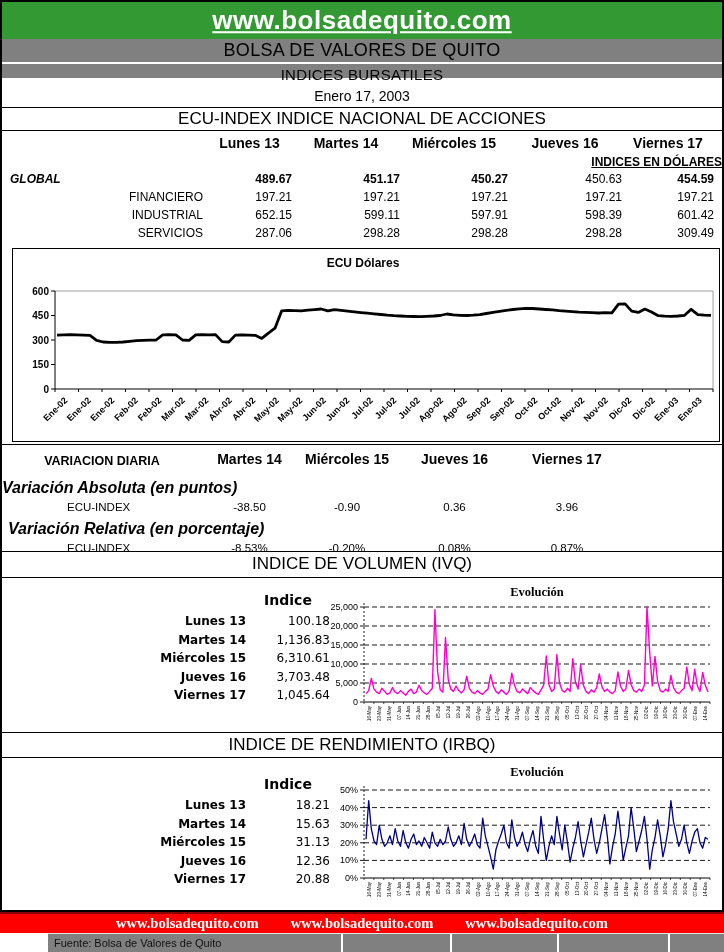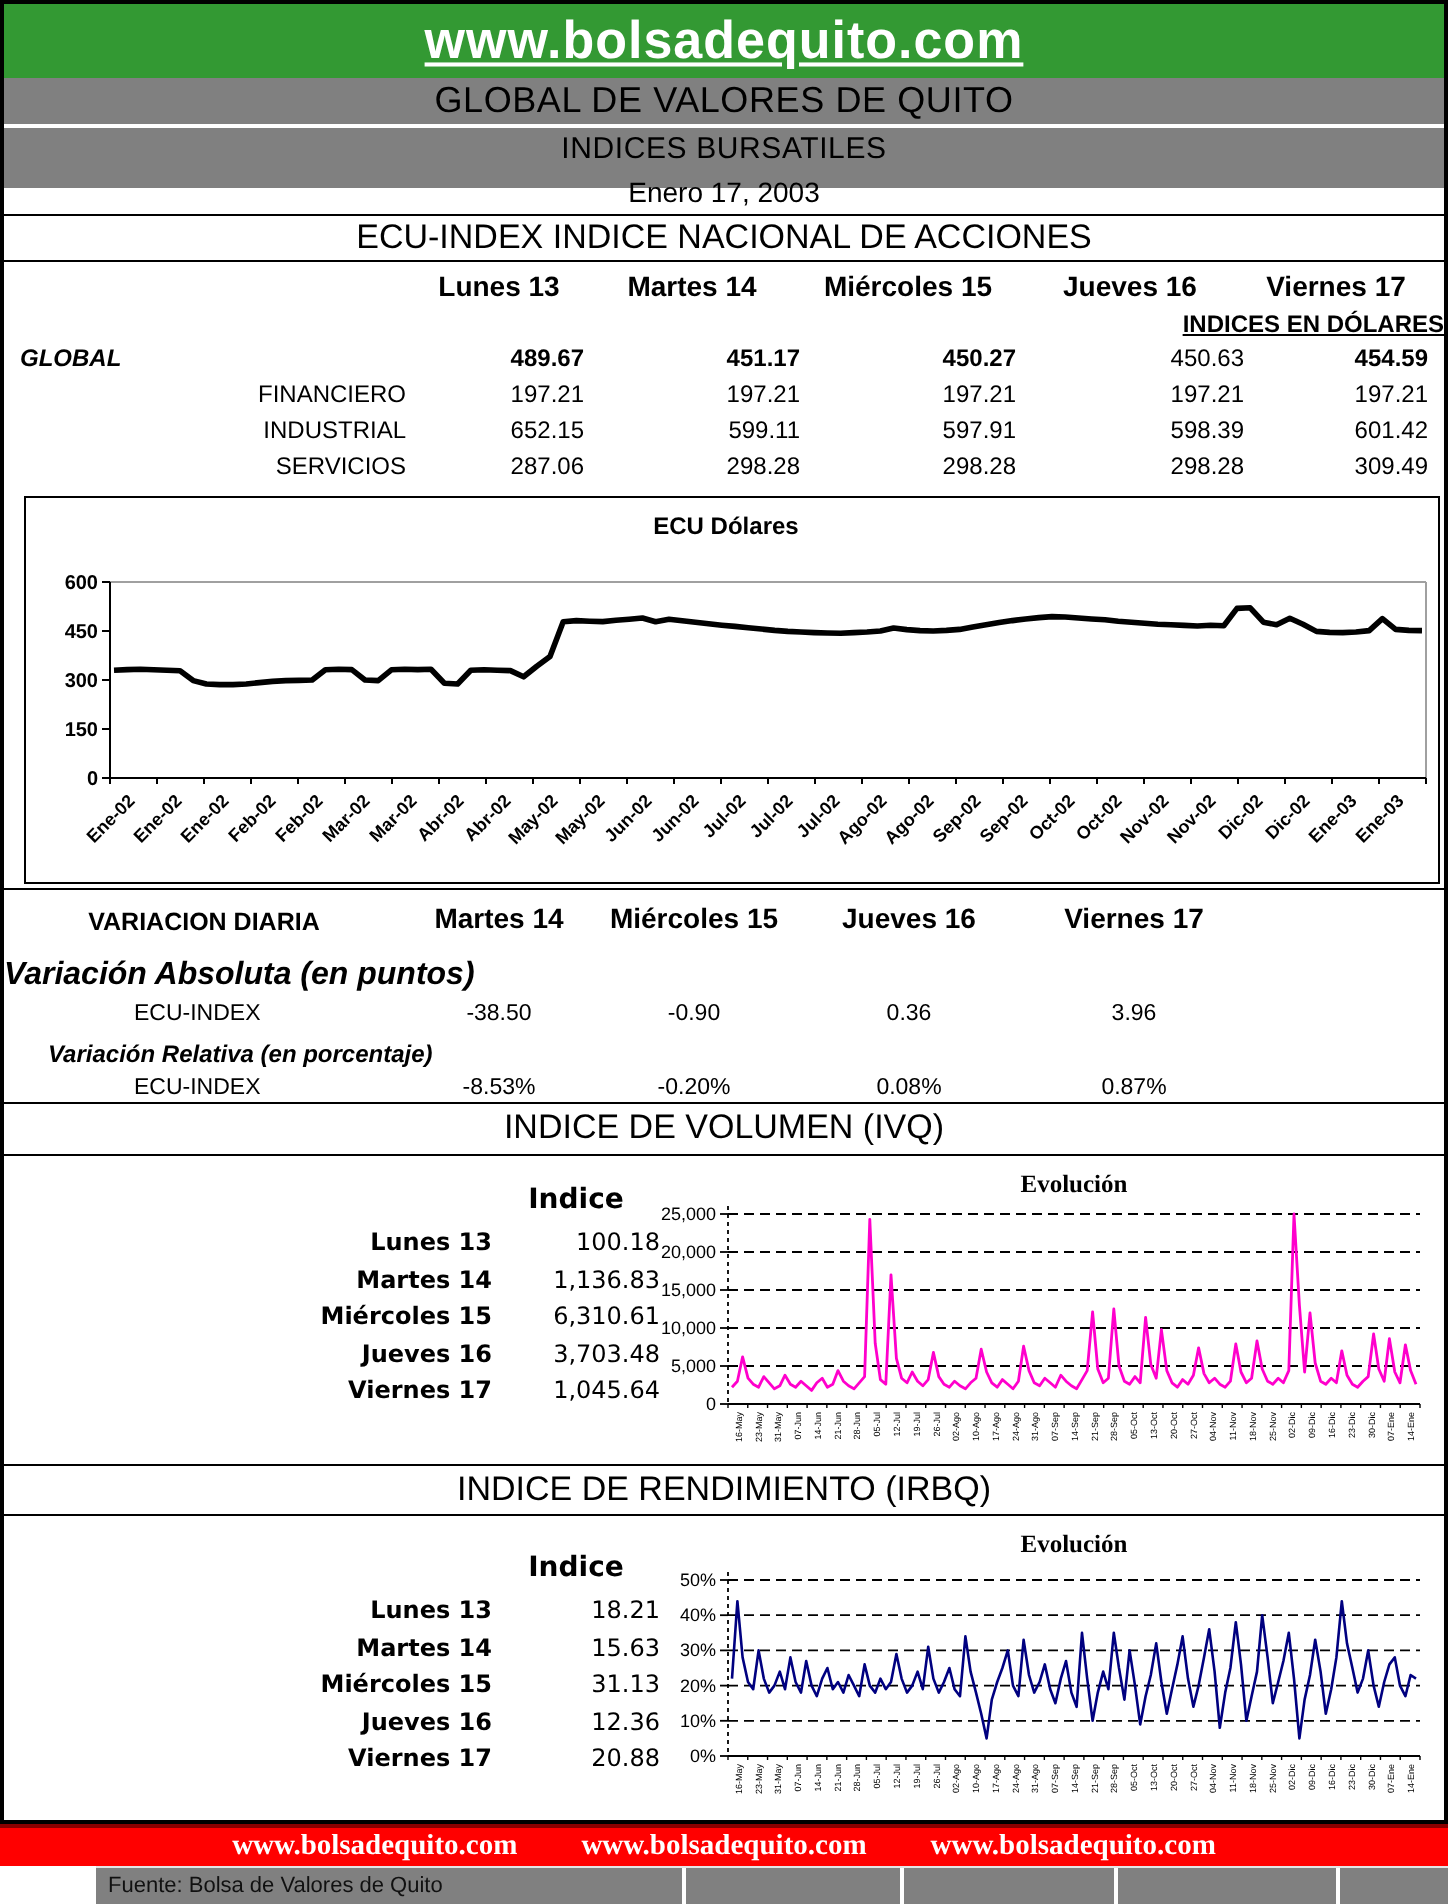--- a/index.html
+++ b/index.html
@@ -4,21 +4,21 @@
 <style>
   html,body{margin:0;padding:0;background:#fff;}
   body{width:724px;height:952px;position:relative;font-family:"Liberation Sans",sans-serif;color:#000;}
   .page{position:absolute;left:0;top:0;width:724px;height:952px;background:#fff;overflow:hidden;}
   .content{position:absolute;left:0;top:0;width:724px;height:912px;border:2px solid #000;box-sizing:border-box;background:#fff;}
   .abs{position:absolute;}
   .banner{left:0;top:0;width:100%;height:37px;background:#339933;text-align:center;}
   .banner a{color:#fff;font-weight:bold;font-size:26px;line-height:36px;text-decoration:underline;letter-spacing:.5px;display:inline-block;transform:scaleY(1.02);}
   .gray1{left:0;top:37px;width:100%;height:23px;background:#808080;text-align:center;font-size:18px;line-height:23px;letter-spacing:.3px;}
   .whiteline{left:0;top:60px;width:100%;height:2px;background:#fff;}
-  .gray2{left:0;top:62px;width:100%;height:30px;background:#808080;text-align:center;font-size:15px;line-height:22px;letter-spacing:.3px;}
+  .gray2{left:0;top:62px;width:100%;height:14px;background:#808080;text-align:center;font-size:15px;line-height:22px;letter-spacing:.3px;}
   .datebox{left:0;top:84px;width:100%;height:22px;border-bottom:1px solid #000;text-align:center;font-size:14px;line-height:21px;box-sizing:border-box;}
   .titlebox{left:0;top:106px;width:100%;height:23px;border-bottom:1px solid #000;text-align:center;font-size:17px;line-height:22px;box-sizing:border-box;}
   .indices{left:0;top:129px;width:100%;height:114px;}
   .grid6{display:grid;grid-template-columns:205px 85px 108px 108px 114px 92px;}
   .grid5{display:grid;grid-template-columns:200px 95px 100px 115px 110px;}
   .dayhdr{font-size:14px;font-weight:bold;text-align:center;}
   .num{text-align:right;font-size:12px;}
   .rlabel{text-align:right;font-size:12px;padding-right:4px;}
   .chartsec{left:0;top:243px;width:100%;height:200px;border-bottom:1px solid #000;box-sizing:border-box;}
   .ecu-box{position:absolute;left:10px;top:3px;width:706px;height:192px;border:1px solid #000;}
@@ -48,21 +48,21 @@
 </head>
 <body>
 
 <div class="page">
   <div class="content">
 
     <div class="abs banner">
       <a href="#">www.bolsadequito.com</a>
     </div>
 
-    <div class="abs gray1">GLOBAL DE VALORES DE QUITO</div>
+    <div class="abs gray1">BOLSA DE VALORES DE QUITO</div>
     <div class="abs whiteline"></div>
     <div class="abs gray2">INDICES BURSATILES</div>
     <div class="abs datebox">Enero 17, 2003</div>
     <div class="abs titlebox">ECU-INDEX  INDICE NACIONAL DE ACCIONES</div>
 
     <div class="abs indices">
       <div class="grid6" style="margin-top:4px;">
         <div></div>
         <div class="dayhdr">Lunes 13</div>
         <div class="dayhdr">Martes 14</div>
@@ -194,21 +194,21 @@
         <div class="dayhdr">Viernes 17</div>
       </div>
       <div class="boldit" style="margin-top:8px;font-size:16px;padding-left:0;">Variación Absoluta (en puntos)</div>
       <div class="grid5" style="margin-top:2px;line-height:17px;font-size:11.5px;">
         <div style="padding-left:65px;">ECU-INDEX</div>
         <div style="text-align:center;">-38.50</div>
         <div style="text-align:center;">-0.90</div>
         <div style="text-align:center;">0.36</div>
         <div style="text-align:center;">3.96</div>
       </div>
-      <div class="boldit" style="margin-top:4px;font-size:12px;padding-left:22px;">Variación Relativa (en porcentaje)</div>
+      <div class="boldit" style="margin-top:4px;font-size:16px;padding-left:6px;">Variación Relativa (en porcentaje)</div>
       <div class="grid5" style="margin-top:2px;line-height:17px;font-size:11.5px;">
         <div style="padding-left:65px;">ECU-INDEX</div>
         <div style="text-align:center;">-8.53%</div>
         <div style="text-align:center;">-0.20%</div>
         <div style="text-align:center;">0.08%</div>
         <div style="text-align:center;">0.87%</div>
       </div>
     </div>
 
     <div class="abs sectitle ivqtitle">INDICE DE VOLUMEN (IVQ)</div>

